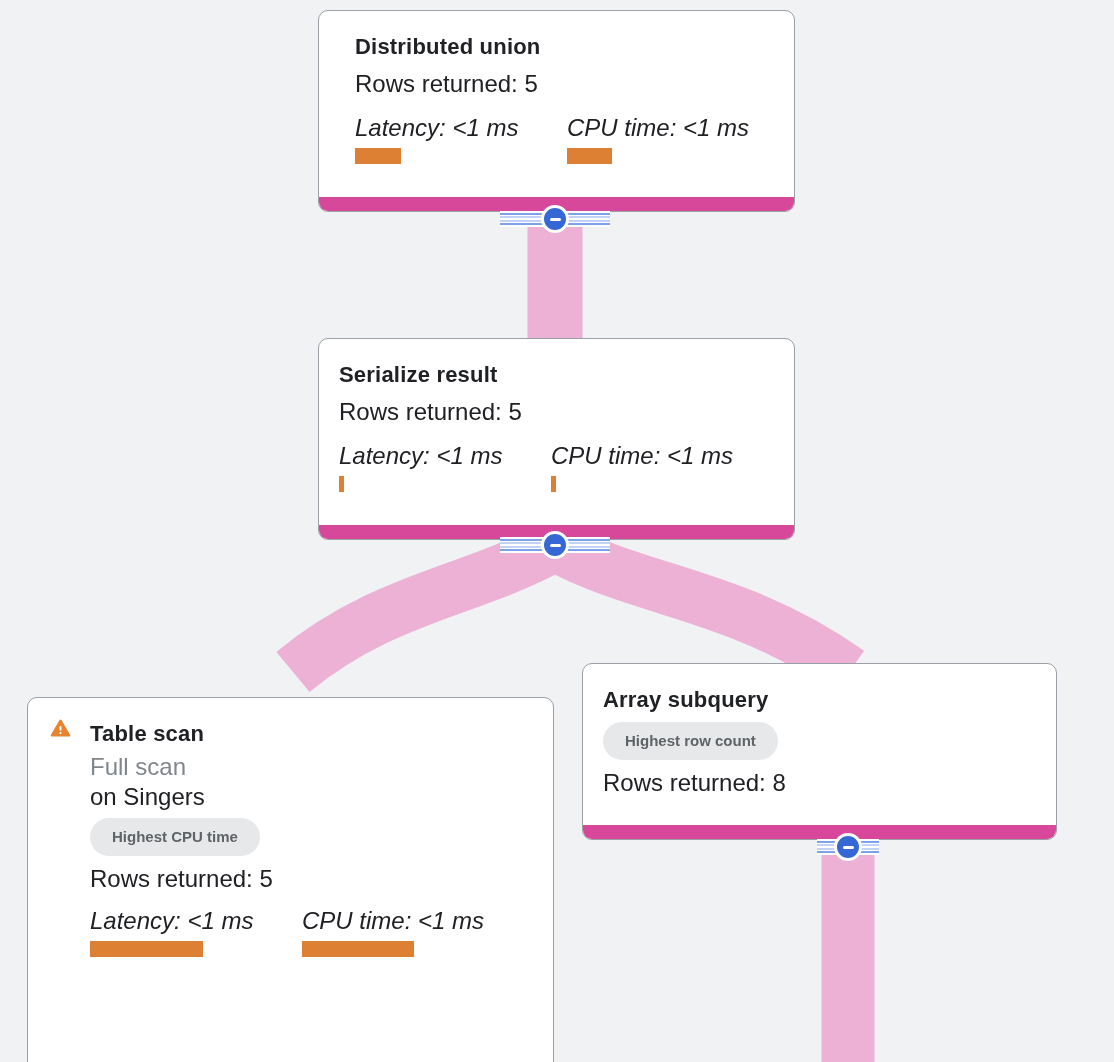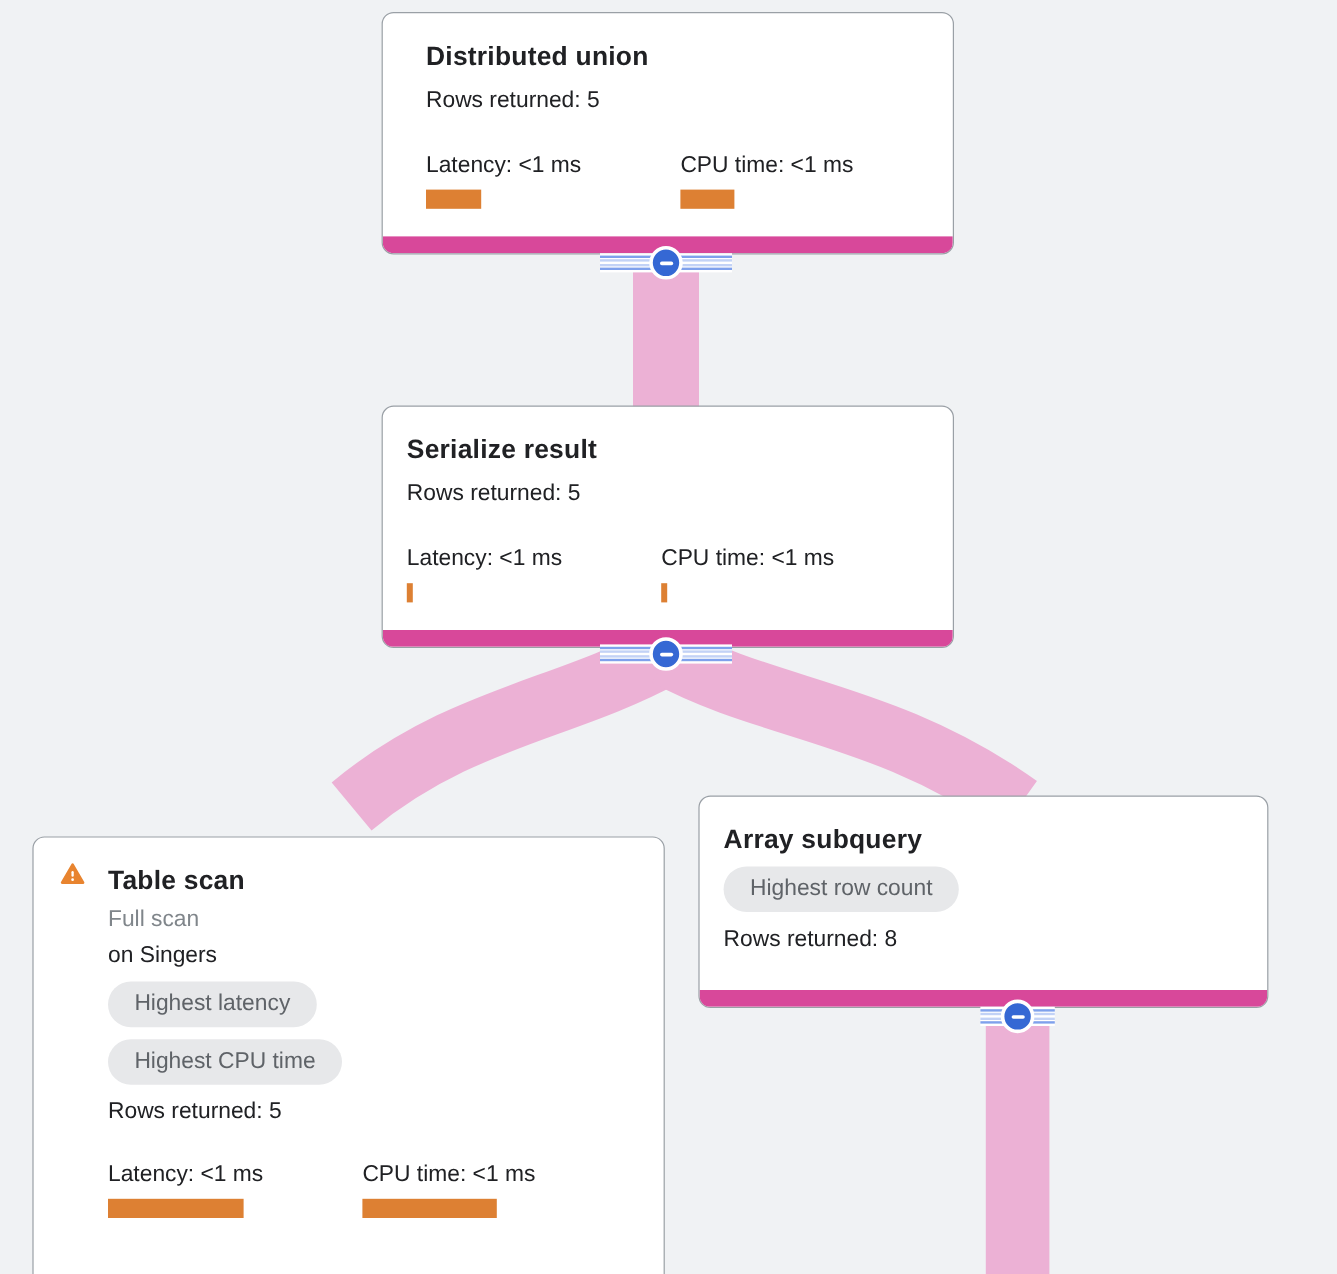--- a/index.html
+++ b/index.html
@@ -12,30 +12,30 @@
   .edge { fill:none; stroke:var(--edge-color,#ecb1d5); }
 
   .card {
     position:absolute; z-index:2; box-sizing:border-box;
     background:#fff; border:1.5px solid var(--card-border,#9aa0a6);
     border-radius:10px; overflow:hidden; padding:22px 20px 0 20px;
   }
   .strip { position:absolute; left:0; right:0; bottom:0; height:14px;
     background:var(--node-footer,#d8489a); }
   .title { font-size:22px; font-weight:600; line-height:28px; letter-spacing:.2px; }
-  .line  { font-size:19px; line-height:22px; margin-top:8px; }
+  .line  { font-size:24px; line-height:22px; margin-top:8px; }
   .rows  { margin-top:12px; }
   .muted { color:var(--muted-text,#80868b); }
   .badge {
     display:table; background:var(--badge-bg,#e7e8ea); color:var(--badge-text,#5f6368);
-    font-size:19px; line-height:22px; padding:8px 22px; border-radius:20px; margin-top:10px;
+    font-size:15px; line-height:22px; padding:8px 22px; border-radius:20px; margin-top:10px;font-weight:bold;
   }
   .metrics { display:flex; margin-top:18px; }
   .metric:first-child { width:212px; }
-  .metric .line { margin-top:14px; }
+  .metric .line { margin-top:4px;font-style:italic; }
   .bar { height:16px; margin-top:9px; background:var(--metric-bar,#dd8033); }
   .warn { position:absolute; left:22px; top:20px; width:21px; height:21px; color:var(--warning,#e8842f); }
 
   .connector { position:absolute; z-index:3; height:28px; transform:translate(-50%,-50%); }
   .rail { position:absolute; top:6px; left:0; right:0; height:16px; background:#fff; }
   .rail::before,.rail::after { content:""; position:absolute; left:0; right:0; height:5px; }
   .rail::before { top:2px;    border-top:2px solid #7fa1ec; border-bottom:2px solid #c2d2f6; }
   .rail::after  { bottom:2px; border-bottom:2px solid #7fa1ec; border-top:2px solid #c2d2f6; }
   .cbtn {
     position:absolute; left:50%; top:50%; transform:translate(-50%,-50%);
@@ -93,21 +93,20 @@
     <span class="warn">
       <svg viewBox="0 0 24 24" width="21" height="21">
         <path d="M12 3 L22 20 H2 Z" fill="currentColor" stroke="currentColor" stroke-width="2.5" stroke-linejoin="round"></path>
         <rect x="10.9" y="9" width="2.2" height="5.5" rx="1.1" fill="#fff"></rect>
         <circle cx="12" cy="17.2" r="1.3" fill="#fff"></circle>
       </svg>
     </span>
     <div class="title">Table scan</div>
     <div class="line muted">Full scan</div>
     <div class="line">on Singers</div>
-    <div class="badge">Highest latency</div>
     <div class="badge">Highest CPU time</div>
     <div class="line rows">Rows returned: 5</div>
     <div class="metrics" style="margin-top:16px;">
       <div class="metric">
         <div class="line">Latency: &lt;1 ms</div>
         <div class="bar" style="width: 113px;"></div>
       </div>
       <div class="metric">
         <div class="line">CPU time: &lt;1 ms</div>
         <div class="bar" style="width: 112px;"></div>

